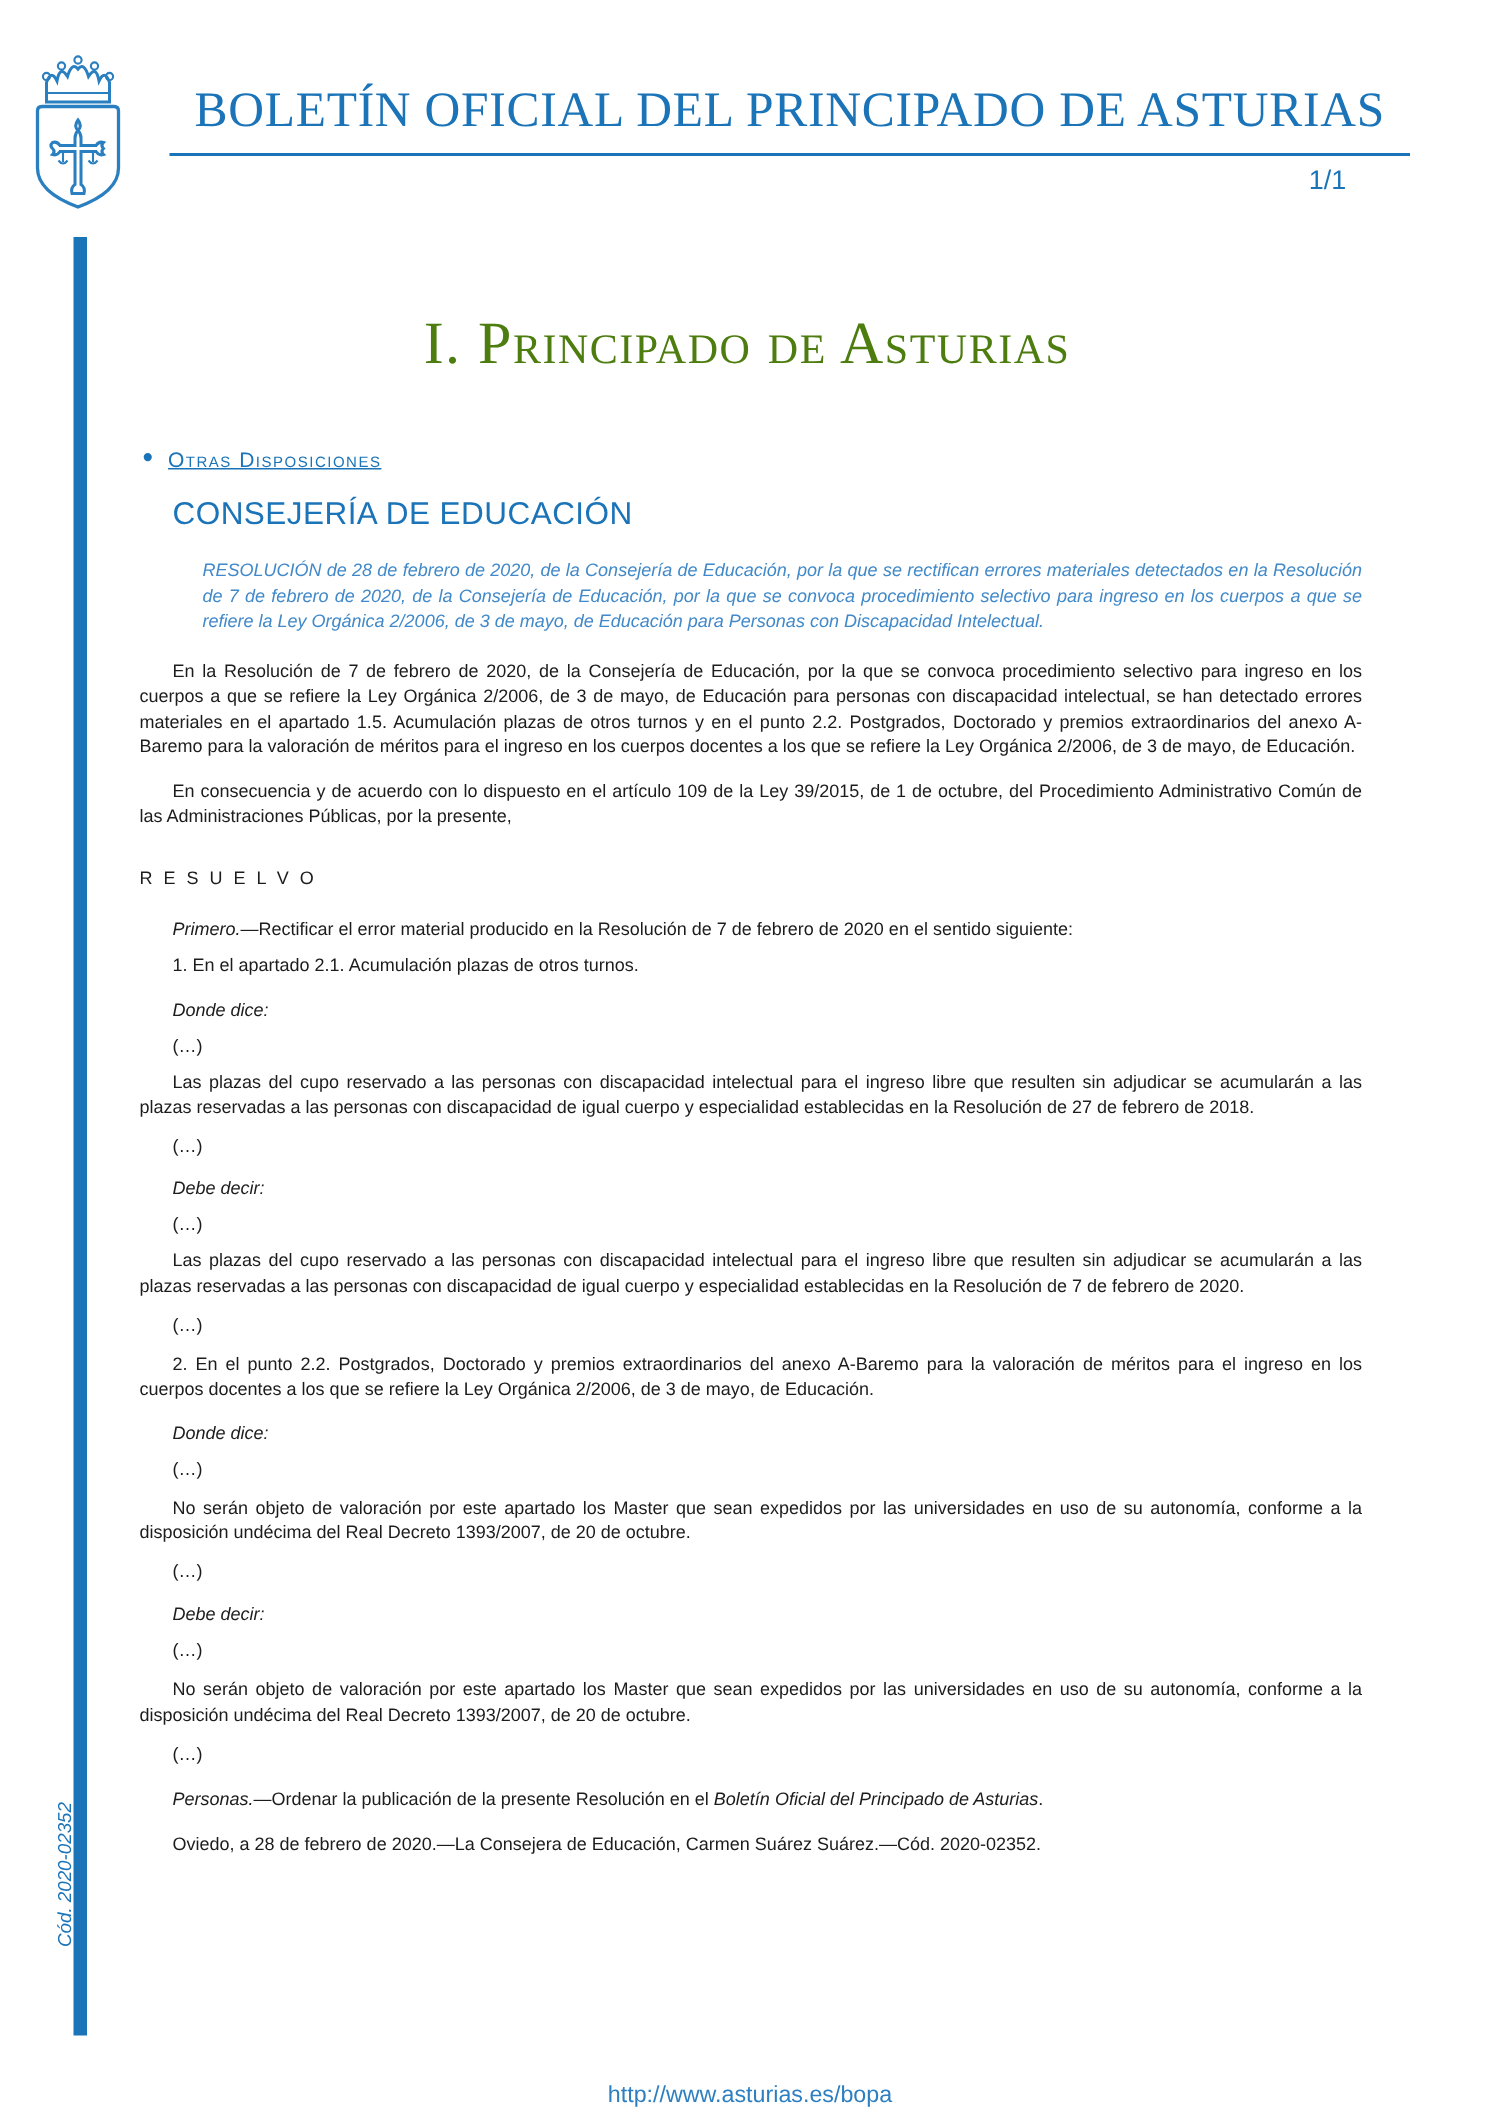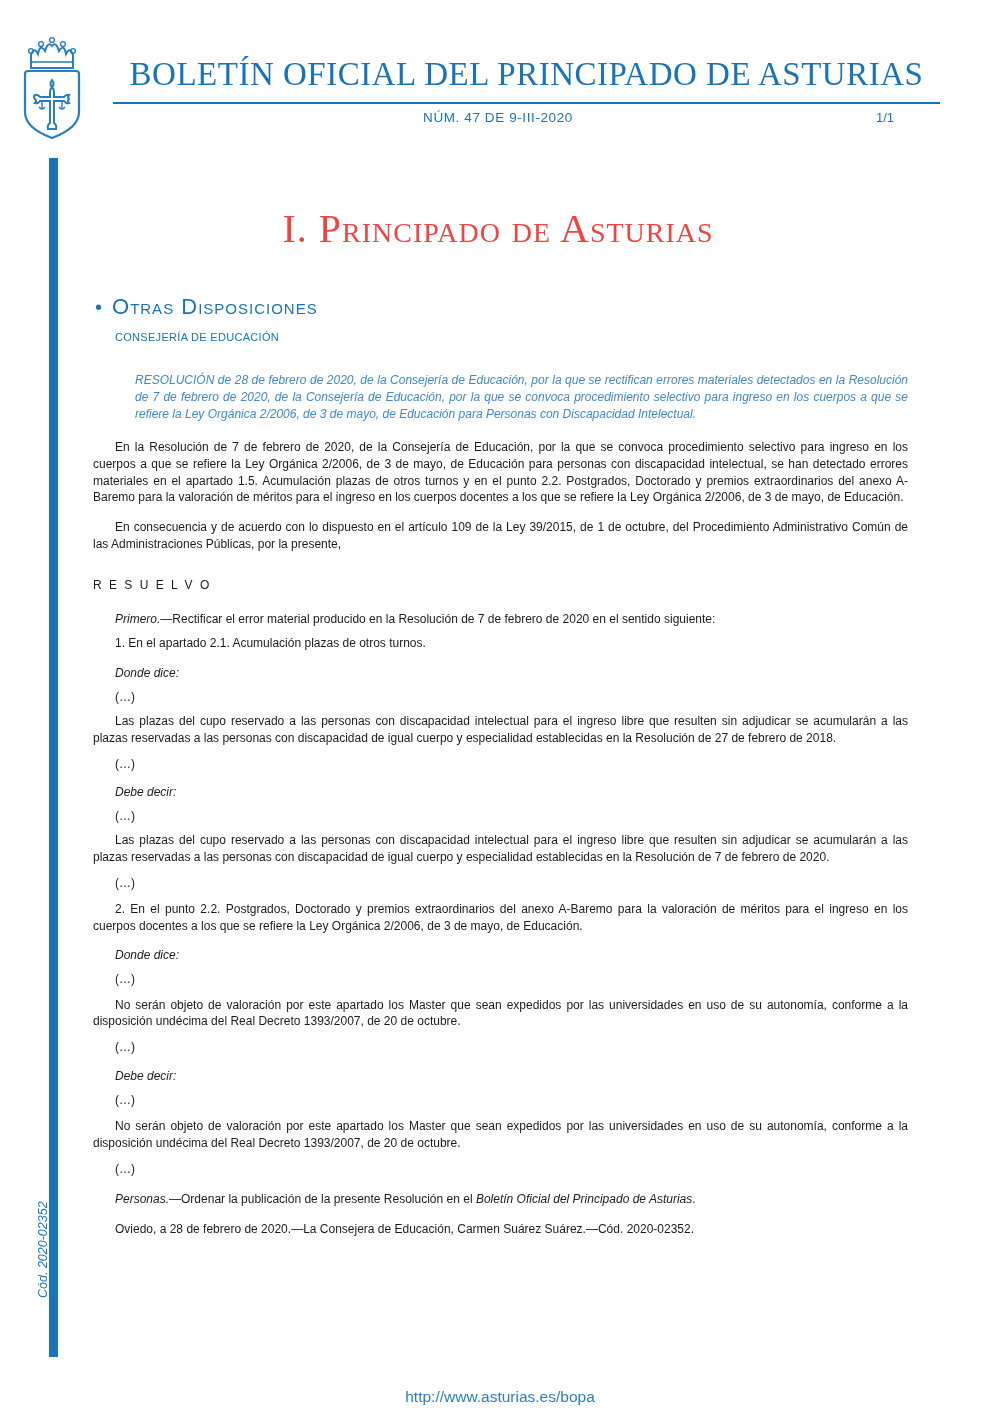--- a/index.html
+++ b/index.html
@@ -30,21 +30,21 @@
   }
   .masthead-issue {
     position: absolute; left: 113px; top: 110px; width: 770px;
     text-align: center;
     font-size: 13.5px; letter-spacing: 0.6px;
     color: #1b74b8;
   }
   .masthead-page {
     position: absolute; left: 830px; top: 110px; width: 110px;
     text-align: center;
-    font-size: 13px; color: #1b74b8;
+    font-size: 18px; color: #1b74b8;
   }
 
   
   .vbar {
     position: absolute; left: 49px; top: 158px; width: 9px; height: 1199px;
     background: #1b74b8;
   }
   .vcode {
     position: absolute; left: 36px; top: 1298px;
     transform: rotate(-90deg); transform-origin: 0 0;
@@ -53,37 +53,38 @@
     white-space: nowrap;
   }
 
   
   .part-title {
     position: absolute; left: 113px; top: 205px; width: 770px;
     text-align: center;
     font-family: "Liberation Serif", serif;
     font-variant: small-caps;
     font-size: 40px; font-weight: 500;
-    color: #ef4444;
+    color: #4d7c0f;
     letter-spacing: 1px;
   }
   .category-row {
     position: absolute; left: 95px; top: 294px;
     display: flex; align-items: baseline; gap: 10px;
     color: #1b74b8;
   }
   .category-bullet { font-size: 20px; }
   .category-label {
     font-variant: small-caps;
-    font-size: 22px; font-weight: 500;
+    font-size: 14px; font-weight: 500;
     letter-spacing: 1px;
+    text-decoration: underline;
   }
   .organism {
     position: absolute; left: 115px; top: 331px;
-    font-size: 11px; color: #1b74b8;
+    font-size: 21px; color: #1b74b8;
     letter-spacing: 0.3px;
     text-align: center;
   }
 
   
   .doc {
     position: absolute; left: 93px; top: 372px; width: 815px;
     font-size: 12px; line-height: 16.9px;
   }
   .doc p { text-align: justify; }
@@ -130,21 +131,20 @@
 
       <path stroke-width="2.2" d="M9 52 q0 -3 3 -3 h48 q3 0 3 3 v38 q0 16 -27 26 q-27 -10 -27 -26 Z"></path>
 
       <path stroke-width="2" d="M36 58 q3 4 0 7 q2 2 2 5 v5 h10 q2 -3 5 -2 q-2 2 0 4 q-2 2 0 4 q-3 1 -5 -2 h-10 v22 q3 2 2 6 h-8 q-1 -4 2 -6 v-22 h-10 q-2 3 -5 2 q2 -2 0 -4 q-2 -2 0 -4 q3 -1 5 2 h10 v-5 q0 -3 2 -5 q-3 -3 0 -7 Z"></path>
       <path stroke-width="1.4" d="M26 80 v6 m-3 -1 q3 4 6 0 M46 80 v6 m-3 -1 q3 4 6 0"></path>
     </svg>
   </div>
 
   <div class="masthead-title">BOLETÍN OFICIAL DEL PRINCIPADO DE ASTURIAS</div>
   <div class="masthead-rule"></div>
-  <div class="masthead-issue">NÚM. 47 DE 9-III-2020</div>
   <div class="masthead-page">1/1</div>
 
   <div class="vbar"></div>
   <div class="vcode">Cód. 2020-02352</div>
 
   <div class="part-title">I. Principado de Asturias</div>
   <div class="category-row">
     <span class="category-bullet">•</span>
     <span class="category-label">Otras Disposiciones</span>
   </div>

